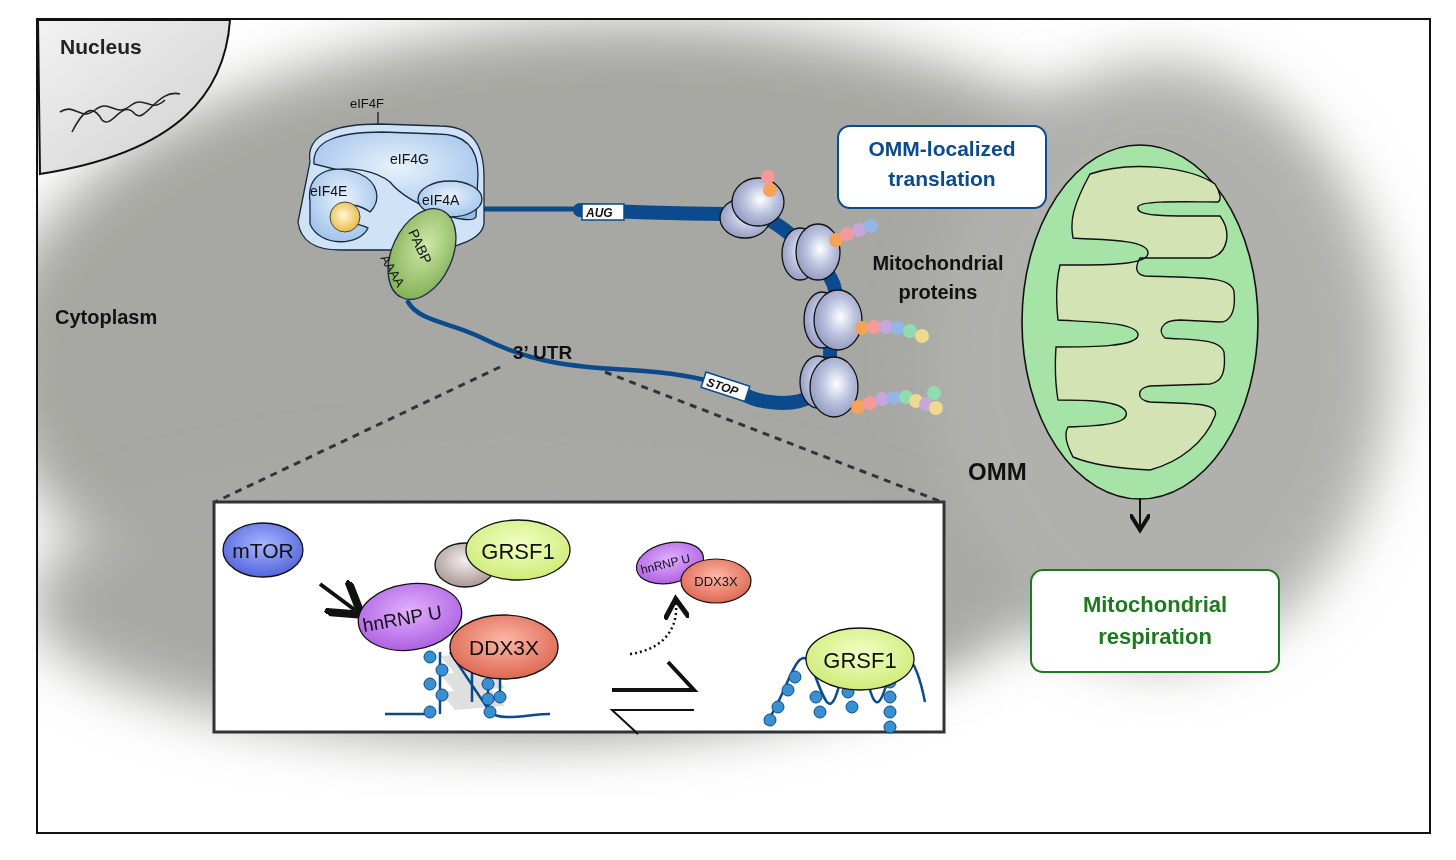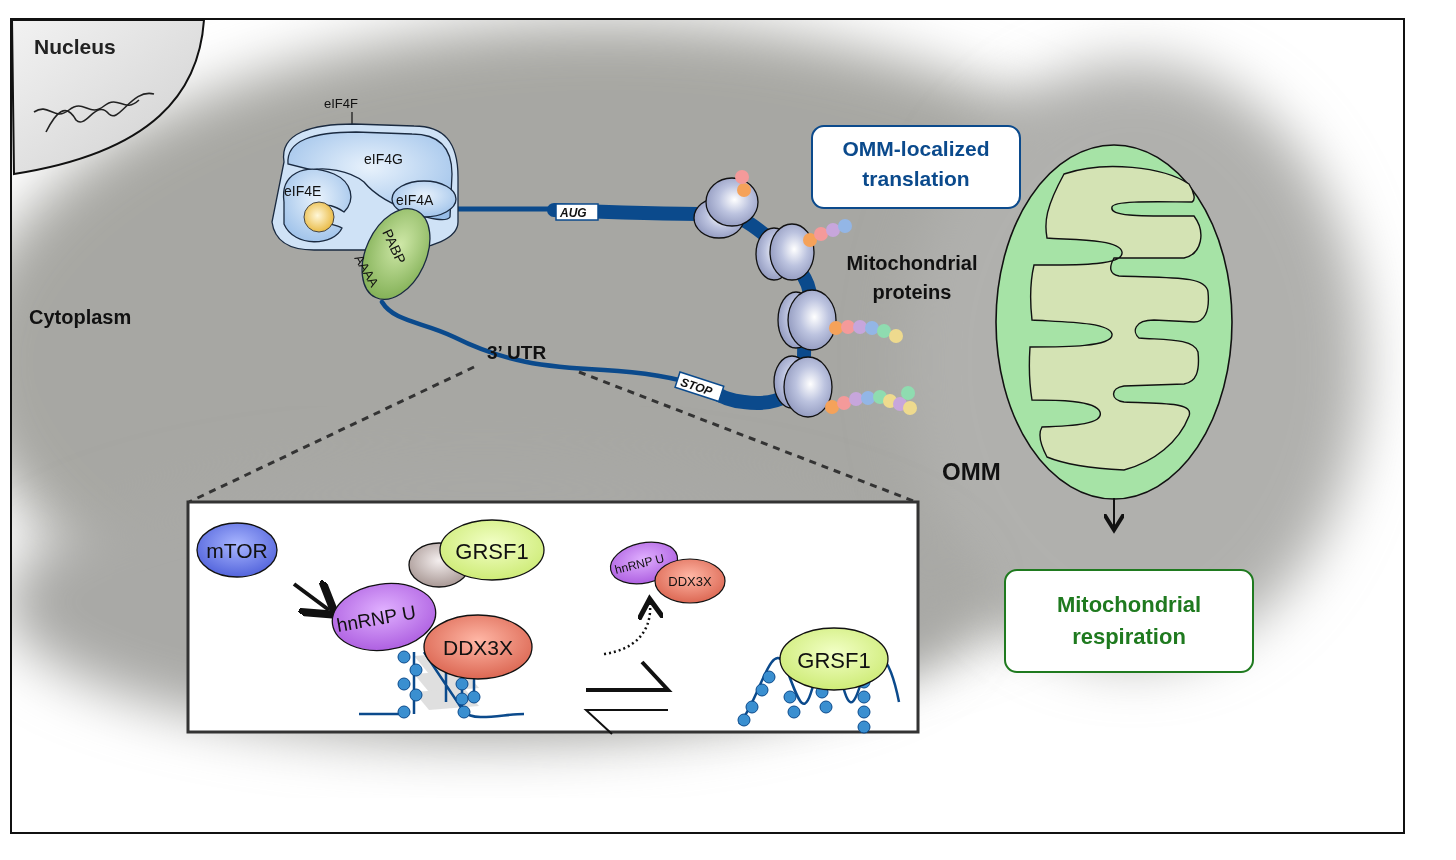--- a/index.html
+++ b/index.html
@@ -1,17 +1,17 @@
 <!DOCTYPE html>
 <html><head>
 <meta charset="utf-8">
 <style>
   html, body { margin:0; padding:0; background:#ffffff; }
   body { width:1456px; height:860px; position:relative; overflow:hidden; font-family:"Liberation Sans", sans-serif; }
-  #frame { position:absolute; left:10px; top:18px; width:1395px; height:816px; border:2px solid #111; box-sizing:border-box; background:#fff; overflow:hidden; }
+  #frame { position:absolute; left:36px; top:18px; width:1395px; height:816px; border:2px solid #111; box-sizing:border-box; background:#fff; overflow:hidden; }
   svg { position:absolute; left:0; top:0; }
   .lbl { font-family:"Liberation Sans", sans-serif; }
 </style>
 </head>
 <body>
 
 <div id="frame">
 <svg width="1395" height="816" viewBox="28 18 1395 816" xmlns="http://www.w3.org/2000/svg">
   <defs>
     <radialGradient id="cytoGrad" cx="0.45" cy="0.45" r="0.6">

